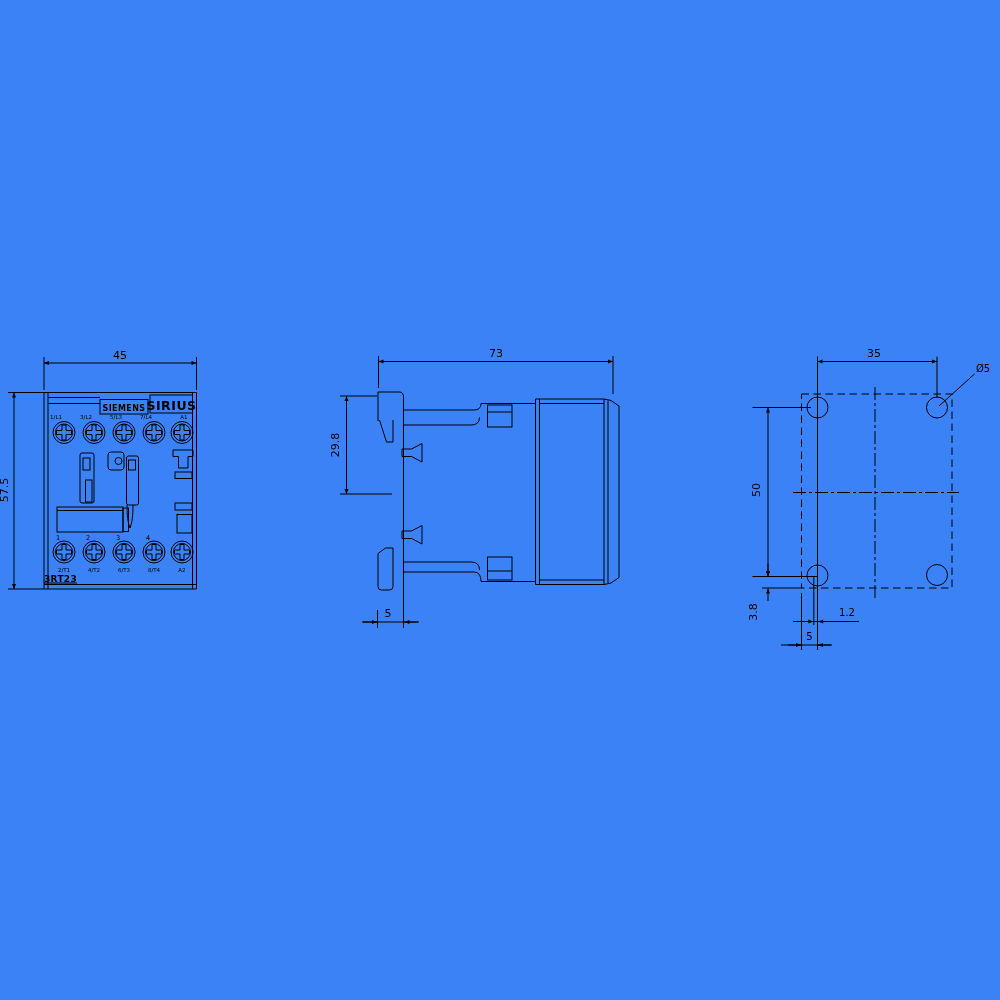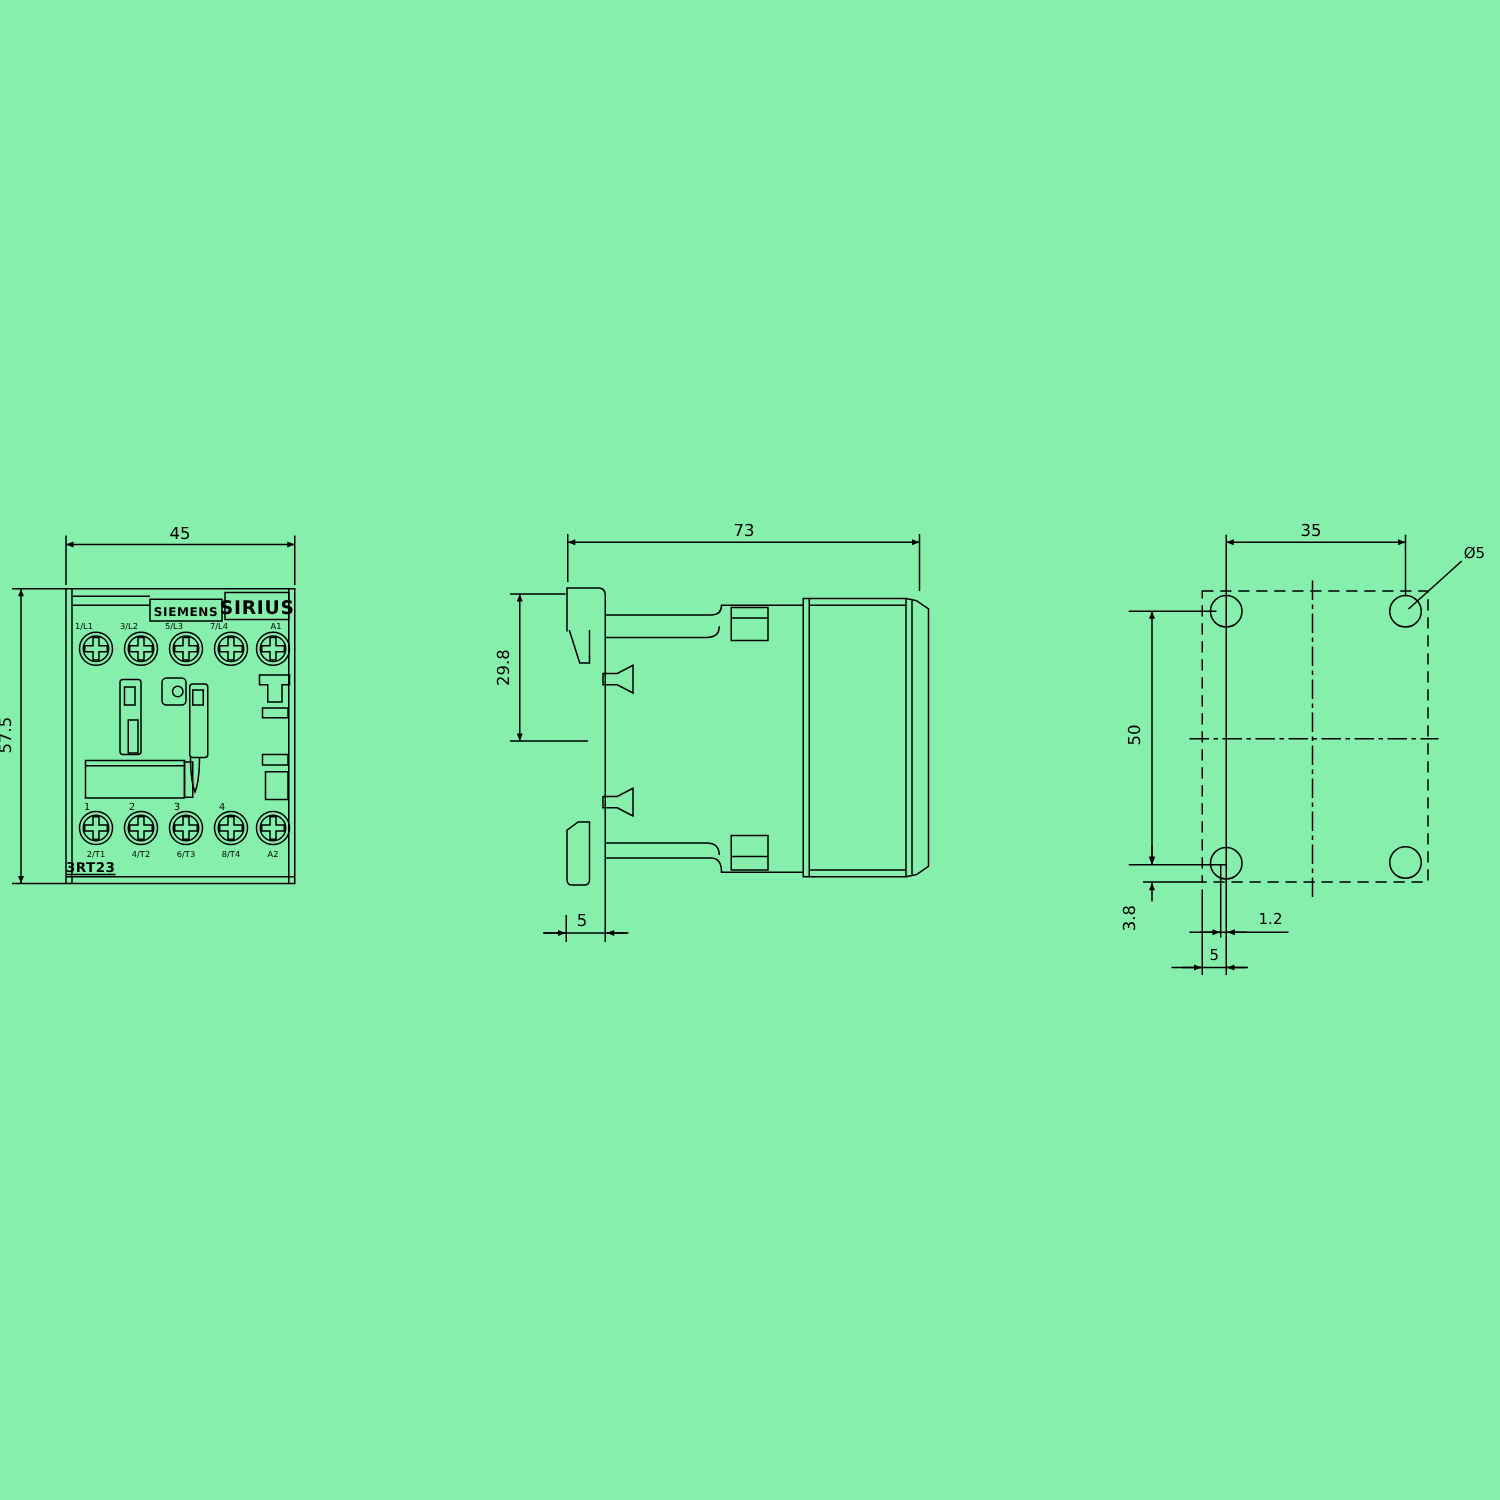--- a/index.html
+++ b/index.html
@@ -1,16 +1,16 @@
 <!DOCTYPE html>
 <html><head>
 <meta charset="utf-8">
 <style>
   html,body{margin:0;padding:0;background:#fff;}
-  .canvas{position:relative;width:1000px;height:1000px;background:#86efac;overflow:hidden;}
+  .canvas{position:relative;width:1000px;height:1000px;background:#3b82f6;overflow:hidden;}
   svg{display:block;}
   svg text{font-family:"DejaVu Sans",sans-serif;fill:#000;}
   .dim{font-size:11px;}
   .dim-sm{font-size:10px;}
   .tiny{font-size:5.5px;}
   .pole{font-size:6.5px;}
   .brand{font-size:8px;font-weight:bold;letter-spacing:.4px;}
   .series{font-size:12.5px;font-weight:bold;letter-spacing:.5px;}
   .model{font-size:9px;font-weight:bold;letter-spacing:.3px;}
   .ln{stroke:#000;stroke-width:1;fill:none;}

